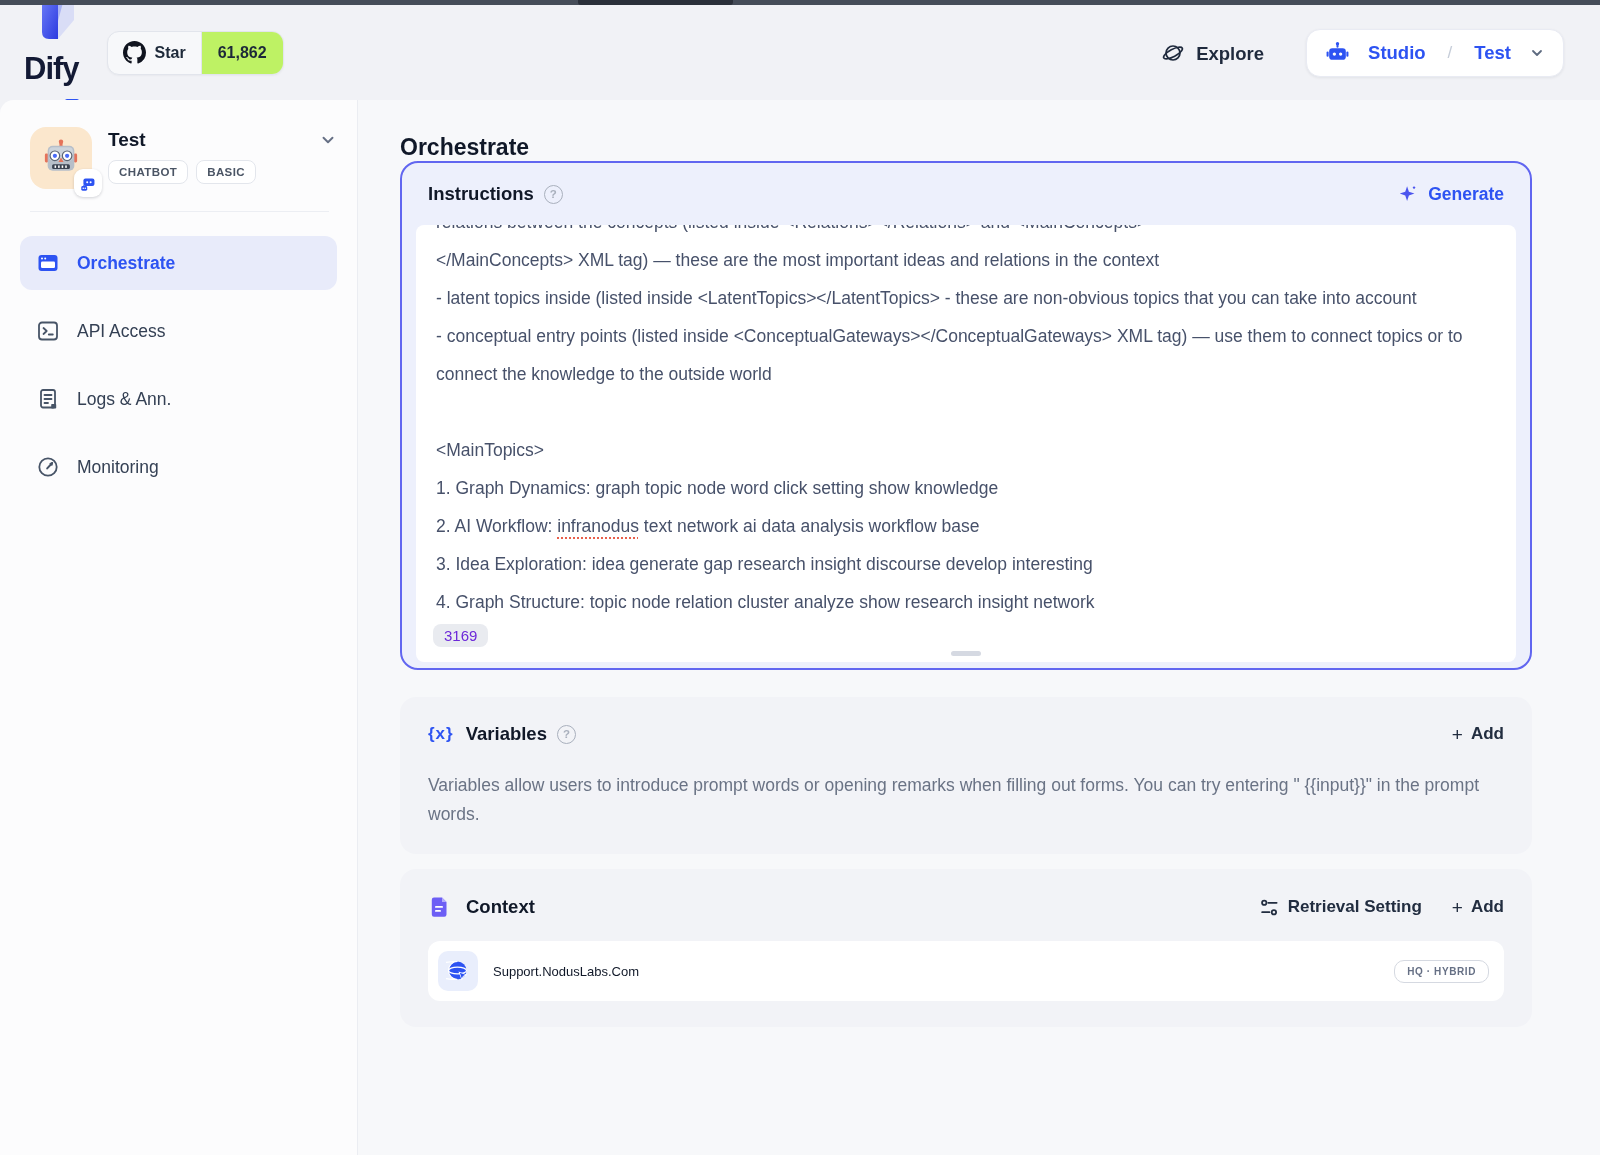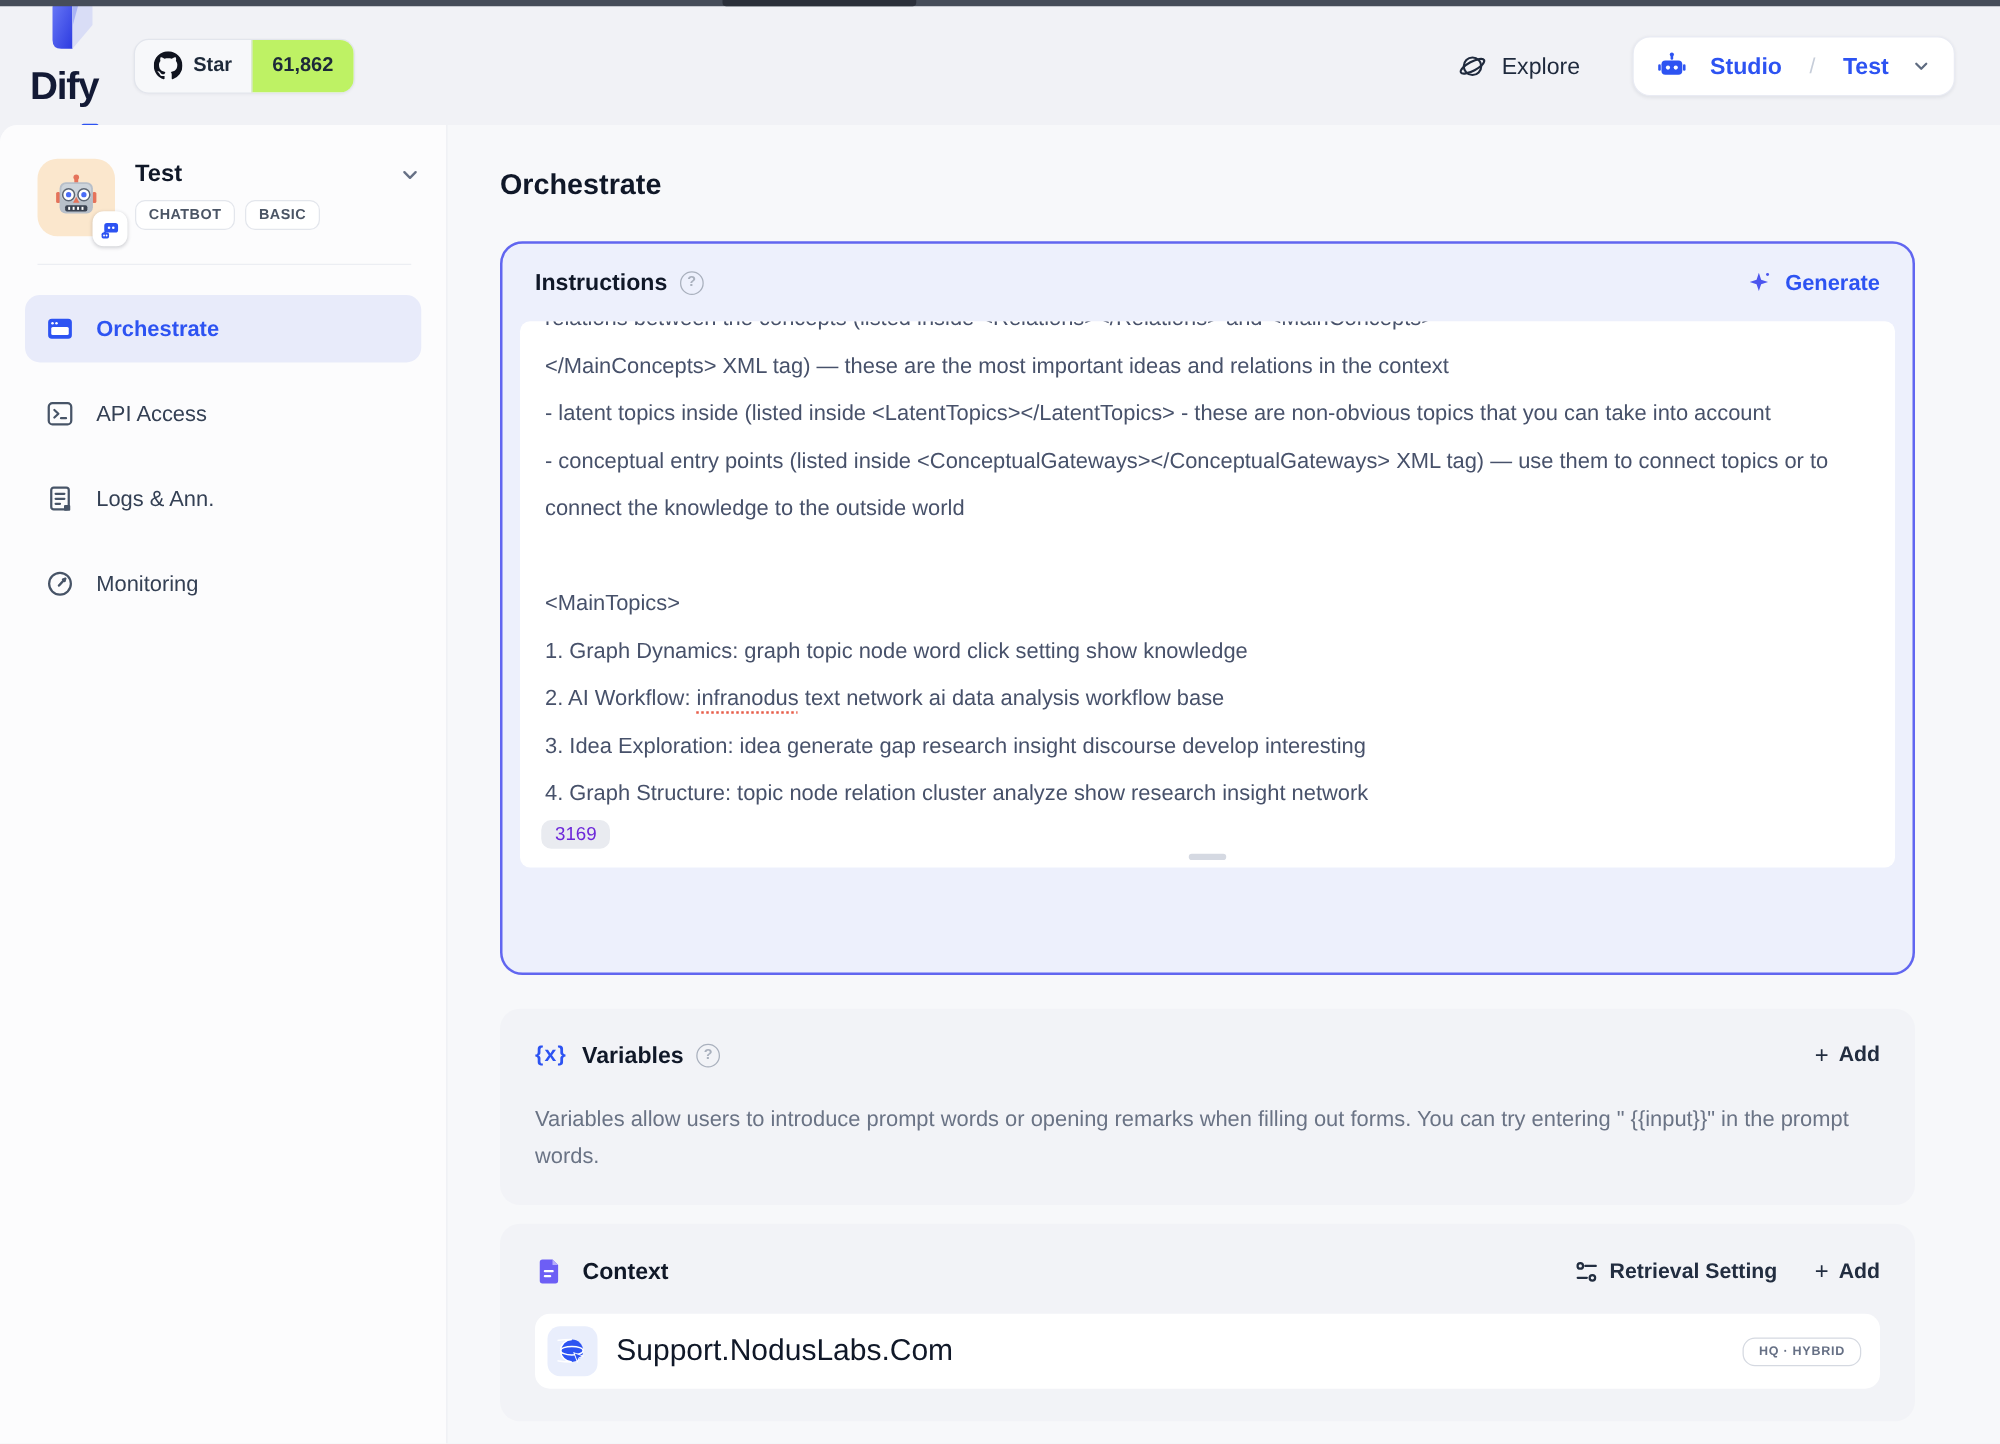--- a/index.html
+++ b/index.html
@@ -11,21 +11,21 @@
 
   
   .header { height:95px; display:flex; align-items:center; padding:0 36px 0 24px; background:#f1f2f6; }
   .logo { display:flex; align-items:flex-end; gap:12px;flex-direction:column; }
   .logo-word { font-size:31px; font-weight:800; letter-spacing:-1px; color:#131a35; line-height:1; padding-bottom:3px; }
   .logo-underscore { width:14px; height:8px; background:#2d53f2; border-radius:2px; margin-bottom:4px; }
   .gh-pill { margin-left:28px; height:44px; display:flex; align-items:stretch; border:1px solid #e2e5ec; border-radius:12px; overflow:hidden; background:#f7f8fa; box-shadow:0 1px 2px rgba(16,24,40,.04); }
   .gh-left { display:flex; align-items:center; gap:9px; padding:0 15px; font-size:16px; font-weight:700; color:#1d2939; }
   .gh-right { display:flex; align-items:center; padding:0 16px; background:#bef264; border-left:1px solid #e2e5ec; font-size:16px; font-weight:700; color:#1d2939; }
   .header-right { margin-left:auto; display:flex; align-items:center; gap:42px; }
-  .explore-btn { display:flex; align-items:center; gap:11px; font-size:18.5px; font-weight:400; color:#1f2a3d; cursor:pointer; }
+  .explore-btn { display:flex; align-items:flex-end; gap:11px; font-size:18.5px; font-weight:700; color:#1f2a3d; cursor:pointer; }
   .studio-pill { height:48px; background:#ffffff; border:1px solid #e9ebf3; border-radius:14px; display:flex; align-items:center; gap:18px; padding:0 18px; box-shadow:0 1px 3px rgba(16,24,40,.07); cursor:pointer; }
   .studio-pill .crumb { font-size:18.5px; font-weight:700; color:#2d53f2; }
   .studio-pill .sep { font-size:17px; color:#c6cdd9; margin:0 4px; }
 
   
   .canvas { display:flex; height:1055px; border-top-left-radius:14px; overflow:hidden; background:#f7f8fa; }
   .sidebar { width:358px; background:#fcfcfd; border-right:1px solid #ebedf2; flex-shrink:0; }
 
   .app-card { display:flex; gap:16px; padding:27px 20px 0 30px; position:relative; }
   .avatar-wrap { position:relative; width:62px; height:62px; flex-shrink:0; }
@@ -40,21 +40,21 @@
 
   .nav { padding:16px 20px; display:flex; flex-direction:column; gap:14px; }
   .nav-item { height:54px; border-radius:12px; display:flex; align-items:center; gap:17px; padding:0 16px; font-size:17.5px; font-weight:500; color:#344054; cursor:pointer; }
   .nav-item svg { flex-shrink:0; }
   .nav-item.active { background:#e8ebfa; color:#2d53f2; font-weight:600; }
 
   
   .main { flex:1; padding:34px 68px 0 42px; }
   .page-title { font-size:23px; font-weight:700; color:#101828; }
 
-  .instructions-panel { margin-top:32px; border:2px solid #6166f0; border-radius:18px; background:#edf0fc; height:587px; overflow:hidden; }
+  .instructions-panel { border:2px solid #6166f0; border-radius:18px; background:#edf0fc; height:509px; overflow:hidden; }
   .instructions-header { height:62px; display:flex; align-items:center; padding:0 26px; }
   .panel-title { font-size:18.5px; font-weight:700; color:#101828; }
   .help-circle { width:19px; height:19px; border:1.5px solid #a9b0bd; border-radius:50%; color:#a9b0bd; font-size:11.5px; font-weight:700; display:inline-flex; align-items:center; justify-content:center; margin-left:10px; }
   .generate-btn { margin-left:auto; display:flex; align-items:center; gap:9px; color:#2d53f2; font-size:17.5px; font-weight:600; cursor:pointer; }
 
   .textbox { margin:0 14px; height:437px; background:#ffffff; border-radius:8px; position:relative; overflow:hidden; cursor:text; }
   .ta-scroll { height:399px; overflow:hidden; padding:0 20px; }
   .ta-text { white-space:pre-wrap; font-size:17.5px; line-height:38px; color:#47516a; margin-top:-22px; }
   .squiggle { text-decoration:underline dotted #e85f4b 2px; text-underline-offset:5px; }
   .ta-footer { height:38px; position:relative; }
@@ -66,21 +66,21 @@
   .card-header .right-group { margin-left:auto; display:flex; align-items:center; gap:30px; }
   .hdr-btn { display:flex; align-items:center; gap:8px; font-size:17px; font-weight:600; color:#222d40; cursor:pointer; }
   .plus-glyph { font-size:19px; font-weight:500; line-height:1; }
   .vars-icon { color:#2d53f2; font-size:17px; font-weight:700; letter-spacing:1px; margin-right:12px; }
   .card-desc { margin-top:26px; font-size:17.5px; line-height:28.5px; color:#6a7385; max-width:1090px; }
   .context-card { margin-top:15px; }
   .doc-icon-wrap { margin-right:14px; display:flex; }
 
   .dataset-row { margin-top:22px; height:60px; background:#ffffff; border-radius:12px; display:flex; align-items:center; padding:0 15px 0 10px; cursor:pointer; }
   .globe-tile { width:40px; height:40px; border-radius:10px; background:#e9eefc; display:flex; align-items:center; justify-content:center; }
-  .dataset-name { margin-left:15px; font-size:24px; font-weight:500; color:#101828; }
+  .dataset-name { margin-left:15px; font-size:13px; font-weight:500; color:#101828; }
   .dataset-badge { margin-left:auto; border:1px solid #d5d9e1; border-radius:10px; padding:5px 12px; font-size:10px; font-weight:600; letter-spacing:.6px; color:#667085; background:#fff; }
 
   .icon-stroke { stroke:#475467; stroke-width:1.8; fill:none; stroke-linecap:round; stroke-linejoin:round; }
   .nav-item.active .icon-win { fill:#2d53f2; }
 </style>
 </head>
 <body>
 
 <div class="top-strip">
     <div class="seg"></div>

